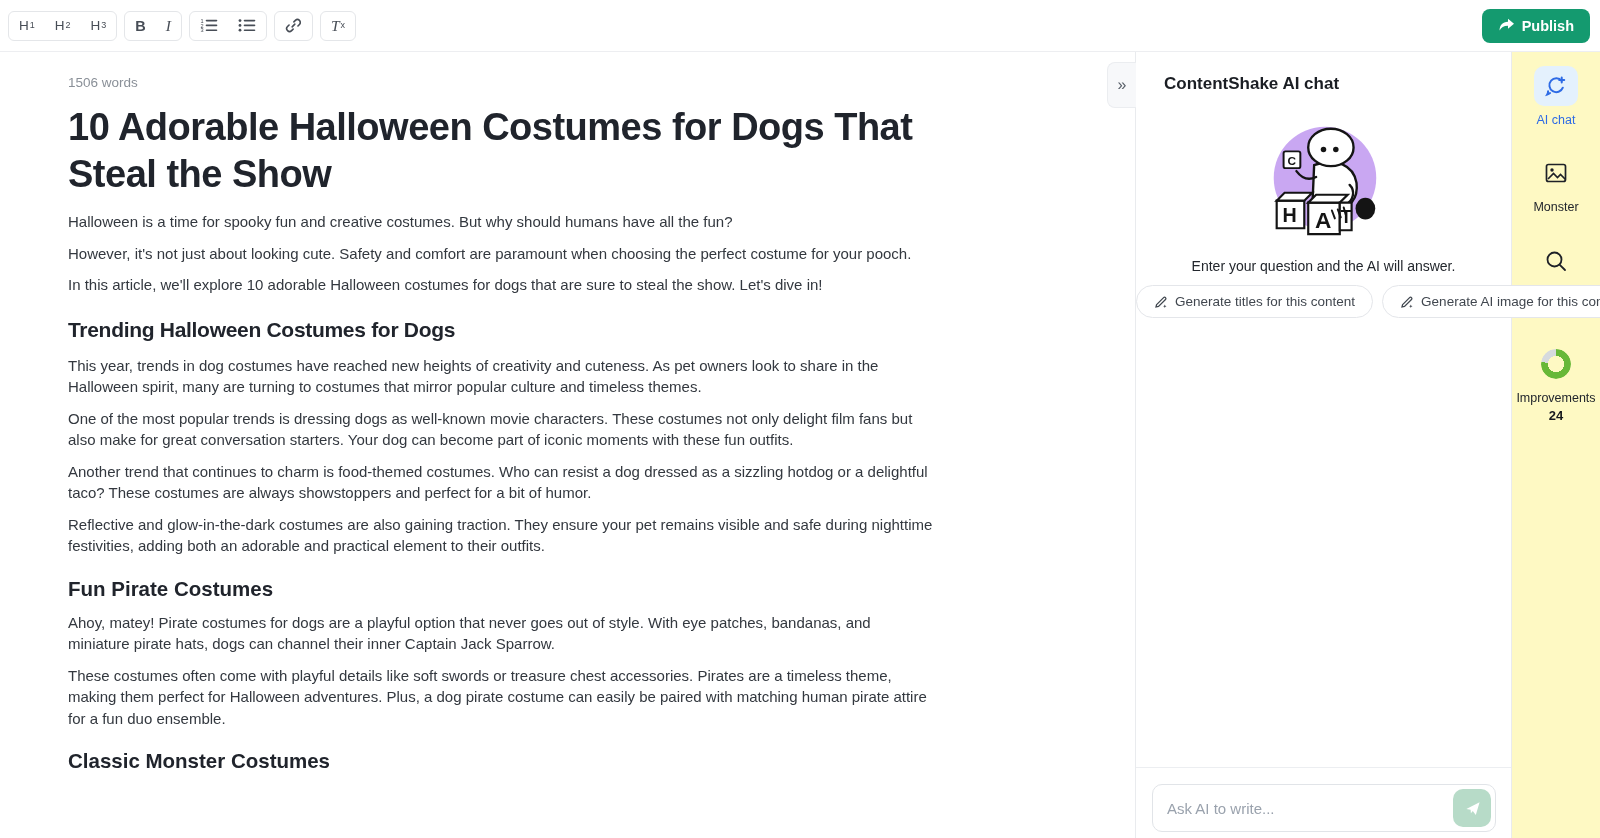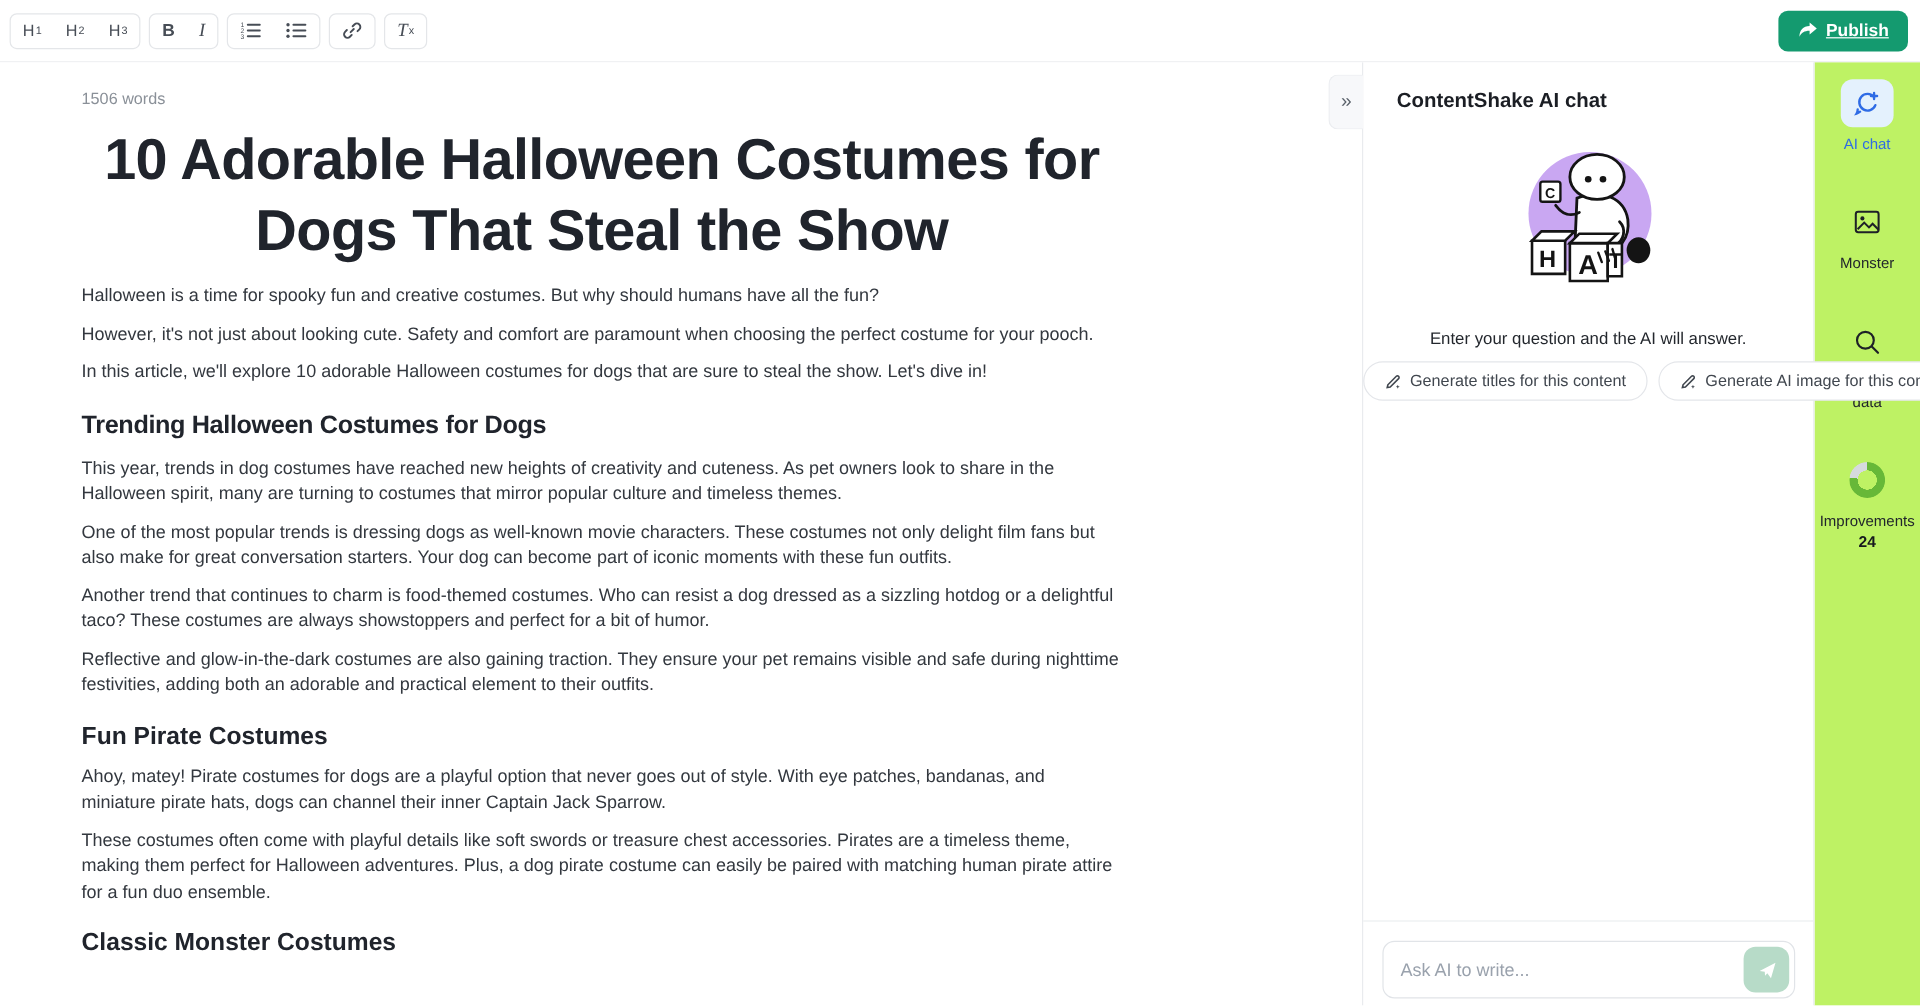--- a/index.html
+++ b/index.html
@@ -21,49 +21,49 @@
   
   .topbar{height:52px;border-bottom:1px solid #edeef1;display:flex;align-items:center;padding:0 10px 0 8px;background:#fff;}
   .tb-group{display:flex;align-items:stretch;border:1px solid #e4e6e9;border-radius:6px;background:#fff;height:30px;margin-right:7px;overflow:hidden;}
   .tb-btn{display:flex;align-items:center;justify-content:center;padding:0 10px;background:transparent;border:none;cursor:pointer;color:#474d56;font-size:13.5px;font-family:inherit;}
   .tb-btn + .tb-btn{border-left:none;}
   .tb-btn sub{font-size:9px;margin-left:1px;line-height:1;}
   .tb-bold{font-weight:bold;font-size:14.5px;}
   .tb-serif{font-family:"Liberation Serif","DejaVu Serif",serif;font-style:italic;font-size:15.5px;}
   .tb-serif sub{font-style:normal;font-family:"Liberation Sans",sans-serif;font-size:9px;}
   .tb-spacer{flex:1;}
-  .publish-btn{display:flex;align-items:center;gap:7px;background:var(--publish-green);color:#fff;font-weight:bold;font-size:14.5px;border:none;border-radius:8px;height:34px;padding:0 16px;cursor:pointer;font-family:inherit;text-decoration:underline;}
+  .publish-btn{display:flex;align-items:center;gap:7px;background:var(--publish-green);color:#fff;font-weight:bold;font-size:14.5px;border:none;border-radius:8px;height:34px;padding:0 16px;cursor:pointer;font-family:inherit;}
 
   
   .main{display:flex;height:786px;}
   .editor-col{flex:1;min-width:0;overflow:hidden;background:#fff;position:relative;}
   .doc{padding:23px 40px 0 68px;max-width:975px;}
   .word-count{font-size:13.5px;color:#8a9098;margin-bottom:14px;}
-  .doc h1{font-size:48px;line-height:1.23;font-weight:bold;color:#20242c;letter-spacing:-0.5px;margin-bottom:14px;max-width:905px;text-align:center;}
+  .doc h1{font-size:38px;line-height:1.23;font-weight:bold;color:#20242c;letter-spacing:-0.5px;margin-bottom:14px;max-width:905px;}
   .doc h2{font-size:21px;font-weight:bold;color:#20242c;margin:22px 0 13px;letter-spacing:-0.3px;}
   .doc h3{font-size:20.5px;font-weight:bold;color:#20242c;margin:20px 0 11px;}
   .doc p{font-size:15px;line-height:21.5px;color:var(--body-ink);margin-bottom:10px;max-width:905px;}
 
   
   .chat-panel{width:377px;flex:0 0 377px;border-left:1px solid var(--border);border-right:1px solid var(--border);position:relative;display:flex;flex-direction:column;background:#fff;}
   .collapse-btn{position:absolute;left:-29px;top:10px;width:29px;height:46px;background:#f7f8fa;border:1px solid #ebedf0;border-right:none;border-radius:8px 0 0 8px;display:flex;align-items:center;justify-content:center;color:#596069;font-size:16px;cursor:pointer;}
   .chat-title{font-size:17px;font-weight:bold;color:#1b1e24;padding:22px 0 0 28px;}
   .robot-wrap{display:flex;justify-content:center;margin-top:14px;}
-  .chat-caption{font-size:14px;color:#23272d;text-align:center;margin-top:28px;}
+  .chat-caption{font-size:14px;color:#23272d;text-align:center;margin-top:12px;}
   .pill-list{display:flex;flex-direction:row;align-items:flex-end;gap:9px;margin-top:11px;}
   .pill{display:flex;align-items:center;gap:7px;height:33px;padding:0 17px;border:1px solid #e4e6ea;border-radius:17px;background:#fff;font-size:13.5px;color:#41474f;cursor:pointer;font-family:inherit;white-space:nowrap;}
   .panel-spacer{flex:1;}
   .input-area{border-top:1px solid #eceef1;padding:16px 15px 22px 16px;}
   .ask-box{position:relative;height:32px;}
   .ask-input{width:100%;height:48px;border:1px solid #e1e4e8;border-radius:10px;padding:0 52px 0 14px;font-size:15px;font-family:inherit;color:#33383f;outline:none;}
   .ask-input::placeholder{color:#9aa2ad;}
   .send-btn{position:absolute;right:5px;top:5px;width:38px;height:38px;border:none;border-radius:10px;background:var(--send-green);display:flex;align-items:center;justify-content:center;cursor:pointer;}
 
   
-  .rail{width:88px;flex:0 0 88px;background:#bef264;display:flex;flex-direction:column;align-items:flex-end;padding-top:14px;gap:12px;}
+  .rail{width:88px;flex:0 0 88px;background:#fef9c3;display:flex;flex-direction:column;align-items:flex-end;padding-top:14px;}
   .rail-item{display:flex;flex-direction:column;align-items:center;cursor:pointer;margin-bottom:25px;width:100%;}
   .rail-chip{width:44px;height:40px;border-radius:10px;display:flex;align-items:center;justify-content:center;}
   .rail-chip.active{background:var(--chip-bg);}
   .rail-icon{width:42px;height:40px;display:flex;align-items:center;justify-content:center;}
   .rail-label{font-size:12.5px;color:#22262c;margin-top:6px;line-height:1.3;text-align:center;padding:0 2px;}
   .rail-label.blue{color:var(--active-blue);}
   .rail-count{font-size:13px;font-weight:bold;color:#16181d;margin-top:2px;}
   .donut{width:30px;height:30px;border-radius:50%;background:conic-gradient(var(--donut-green) 0deg 278deg,var(--donut-gray) 278deg 360deg);-webkit-mask:radial-gradient(closest-side,transparent 53%,#000 54%);mask:radial-gradient(closest-side,transparent 53%,#000 54%);}
 </style>
 </head>

